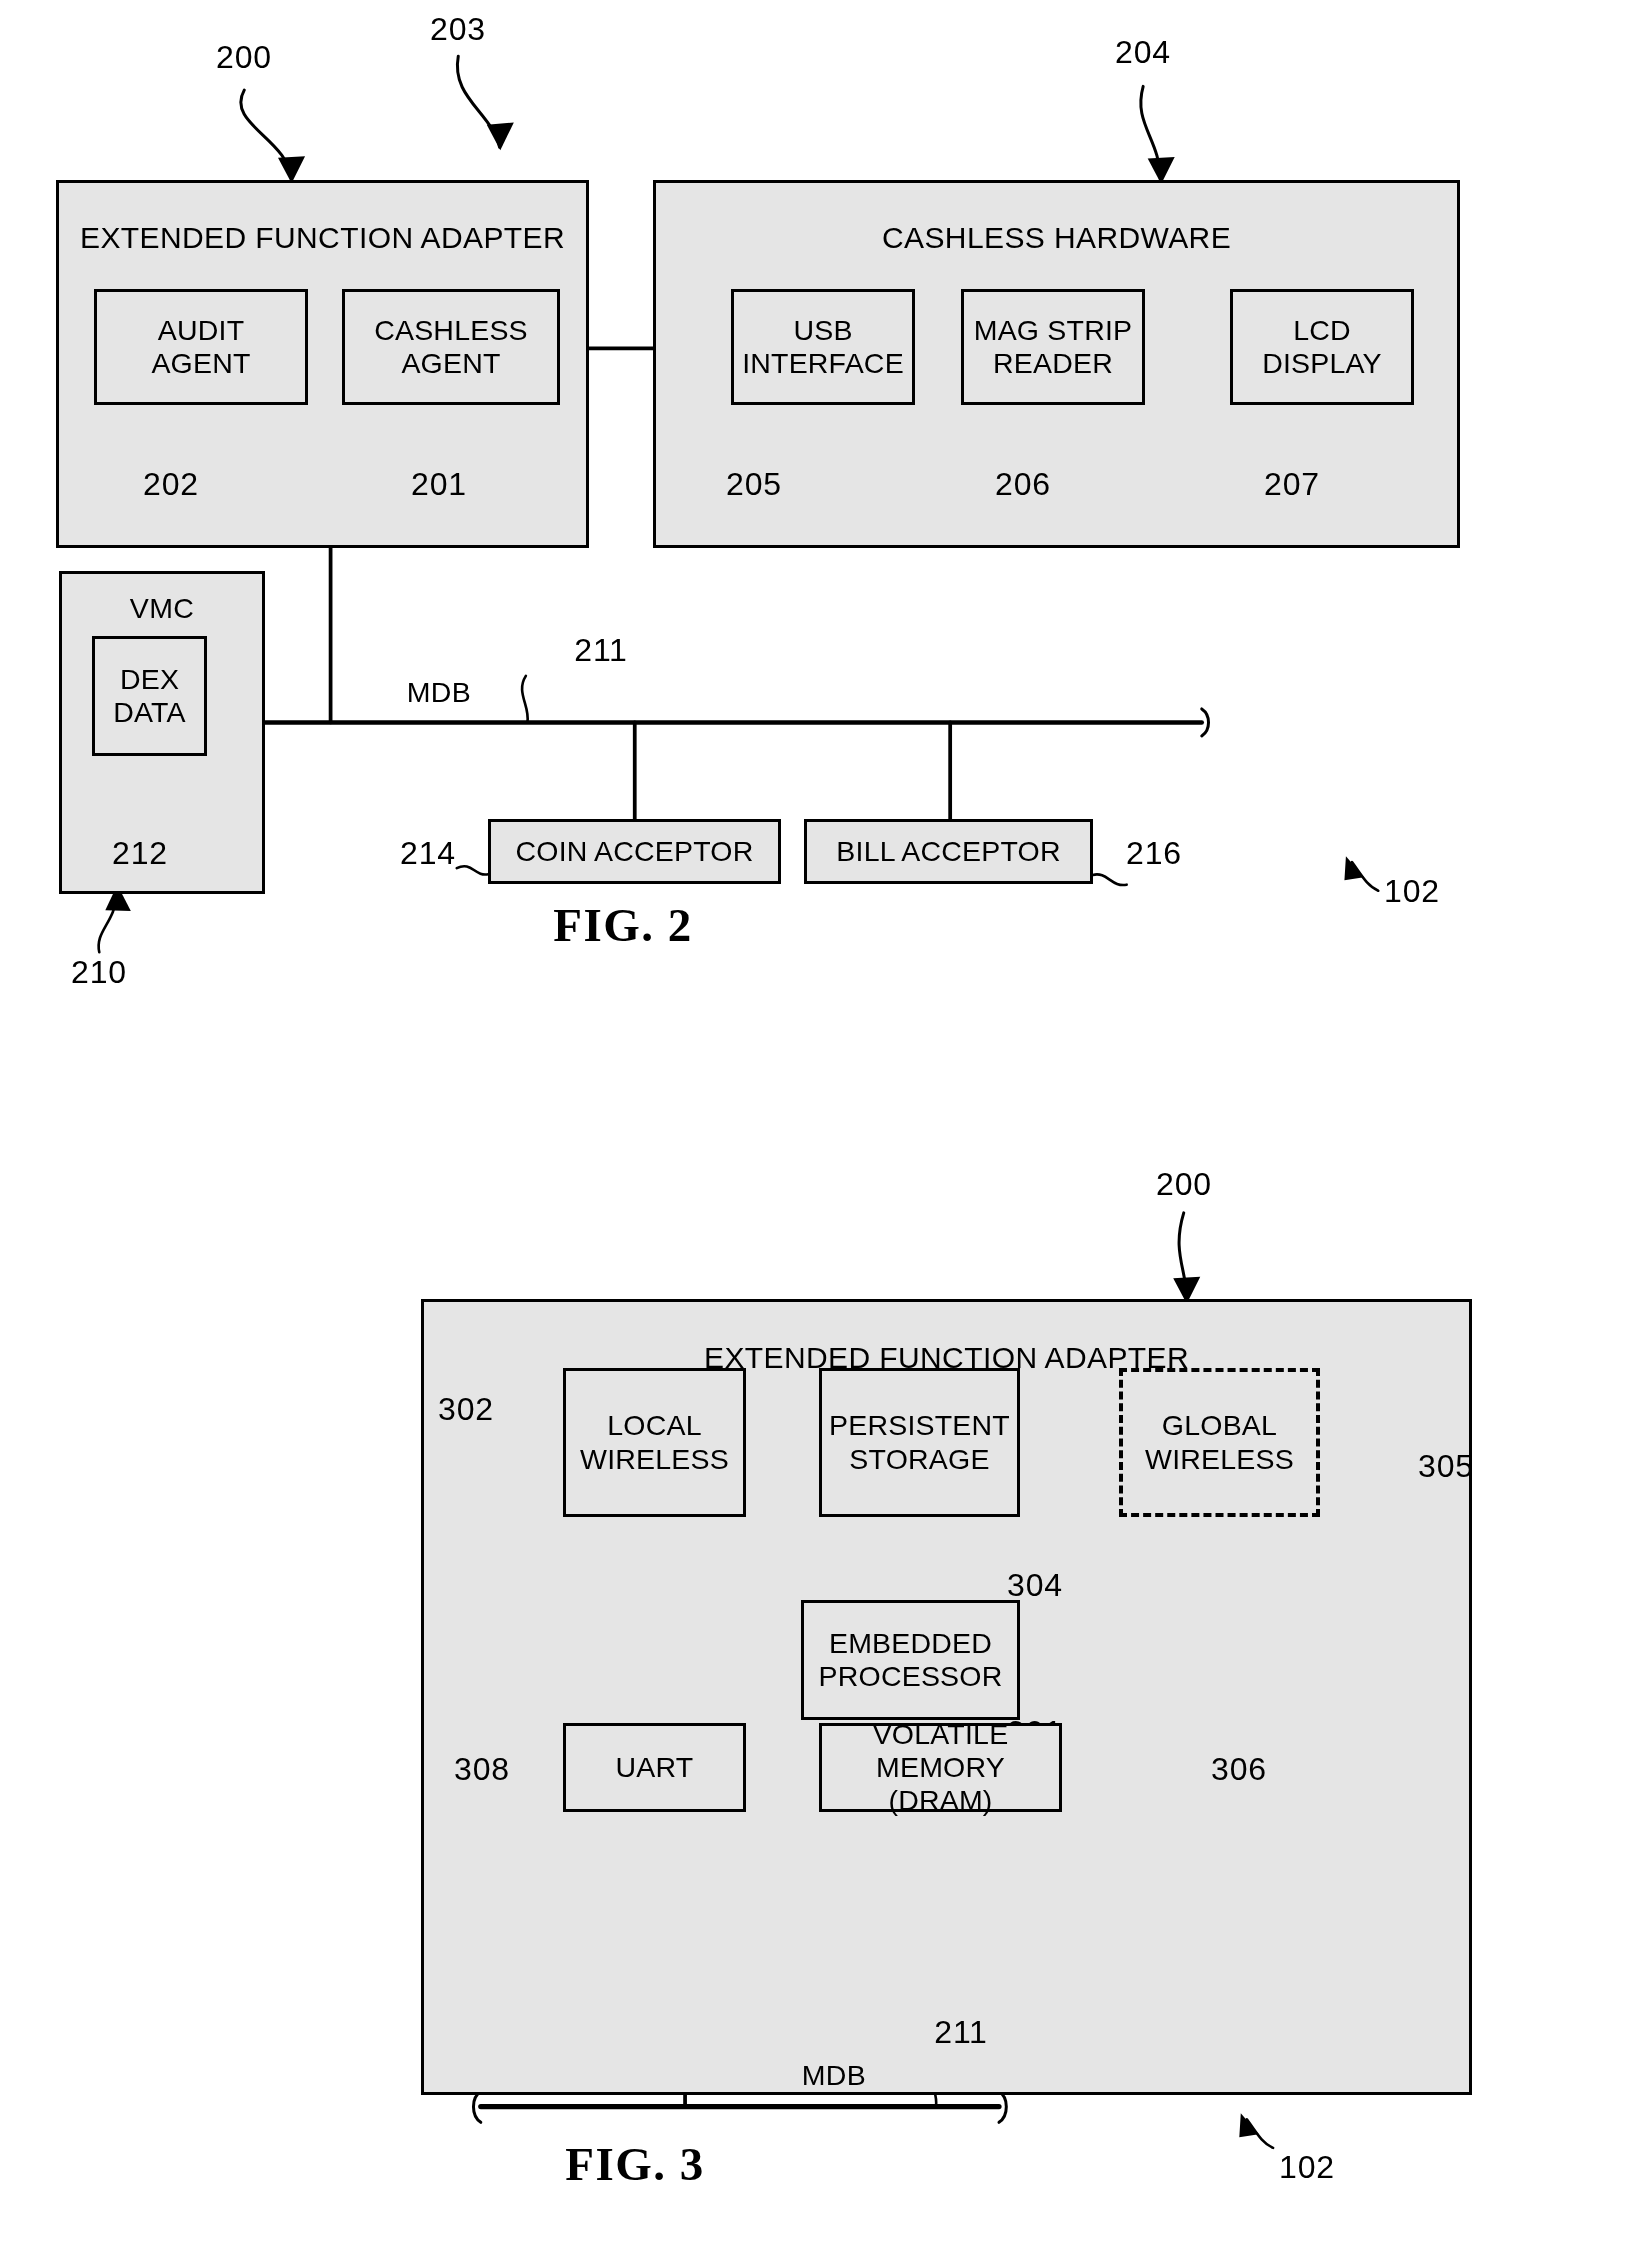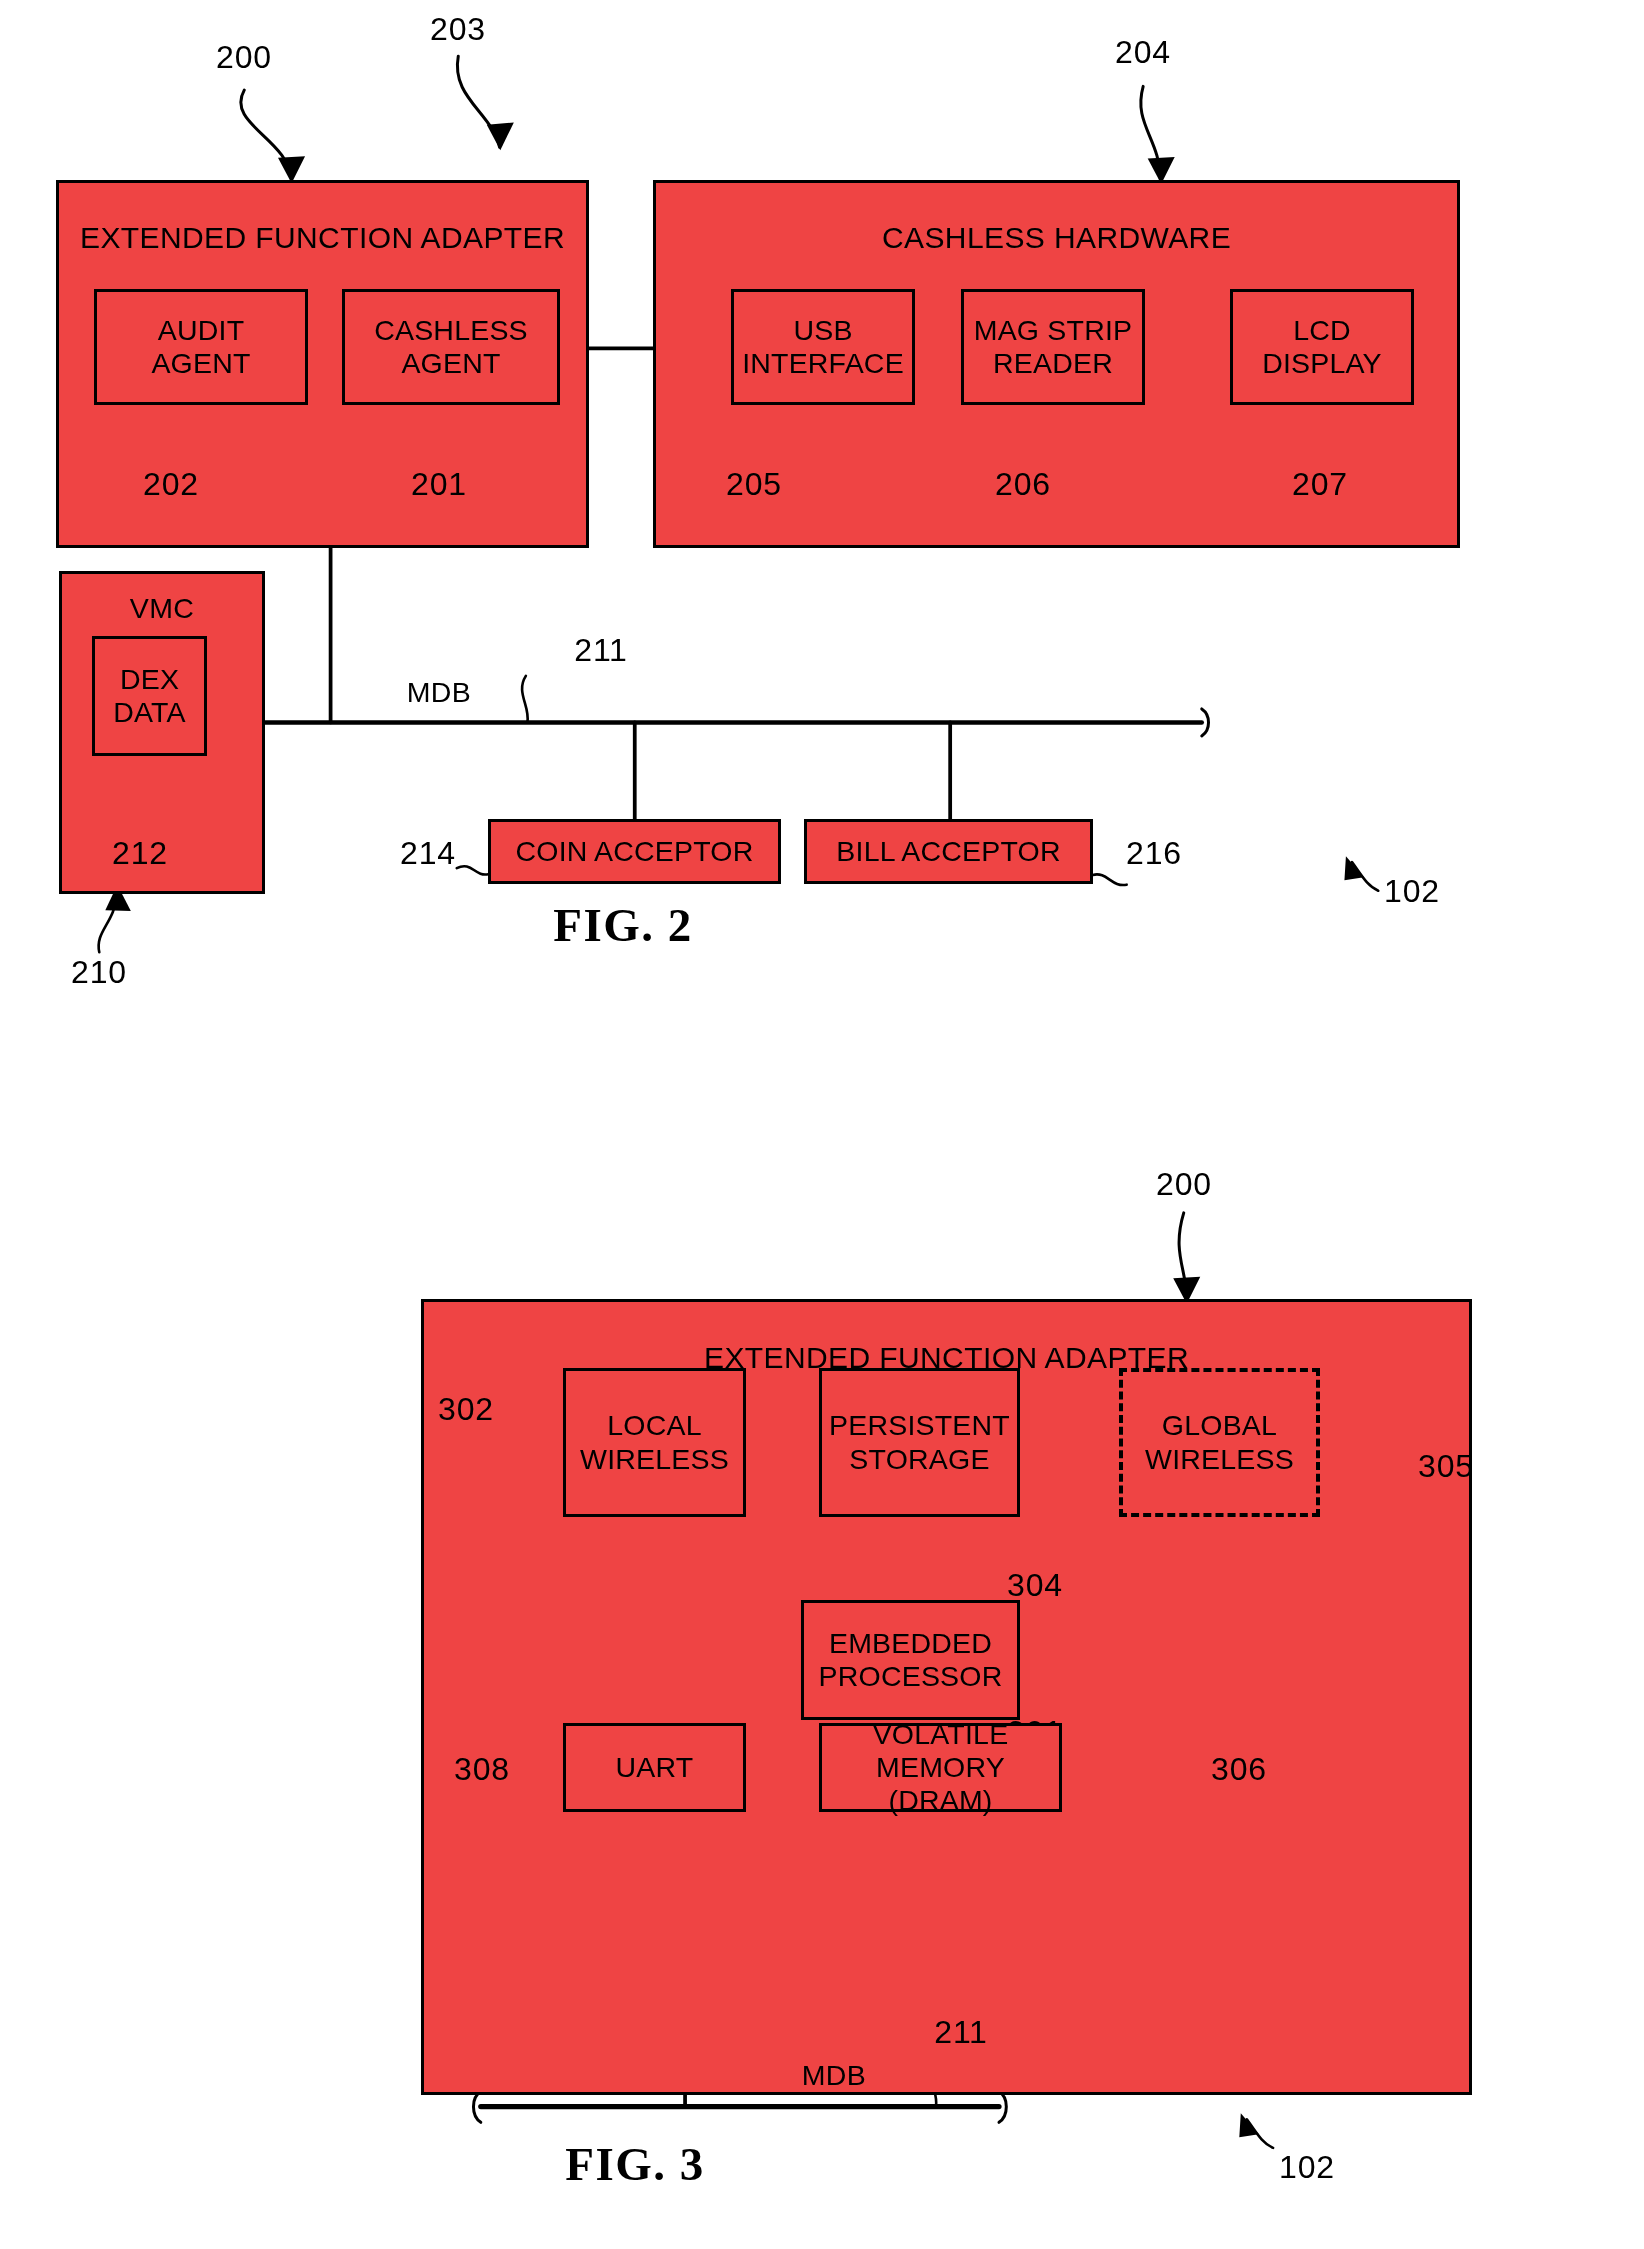--- a/index.html
+++ b/index.html
@@ -5,21 +5,21 @@
   html,body{margin:0;padding:0;background:#fff;}
   body{
     width:1645px;height:2250px;position:relative;overflow:hidden;
     font-family:"Liberation Sans", sans-serif;color:#000;
   }
   #sheet{position:absolute;inset:0;}
   svg.layer{position:absolute;left:0;top:0;width:1645px;height:2250px;overflow:visible;}
 
   
   .box{
-    position:absolute;box-sizing:border-box;background:#ef4444;
+    position:absolute;box-sizing:border-box;background:#e5e5e5;
     border:3px solid #000;
     display:flex;align-items:center;justify-content:center;
     text-align:center;line-height:1.16;
   }
   .box.outer{border-width:3.8px;align-items:flex-start;}
   .box.dashed{border-style:dashed;border-width:4.5px;}
   .box .lbl{display:block;padding:0 4.5px;}
 
   
   .txt{position:absolute;white-space:nowrap;}
@@ -165,21 +165,21 @@
     </span>
   </div>
   <div class="txt ref ctr" style="left:1023px;top:466px;">206</div>
 
   <div class="box" style="left:1230px;top:289px;width:184px;height:116px;">
     <span class="lbl inner-t">
       <span>LCD</span><br>
       <span>DISPLAY</span>
     </span>
   </div>
-  <div class="txt ref ctr" style="left:1292px;top:466px;margin-left:28px;">207</div>
+  <div class="txt ref ctr" style="left:1292px;top:466px;">207</div>
 
   <div class="box outer" style="left:59px;top:571px;width:206px;height:323px;">
     <span class="lbl title" style="margin-top:18px;font-size:28.5px;">VMC</span>
   </div>
   <div class="box" style="left:92px;top:636px;width:115px;height:120px;">
     <span class="lbl inner-t">
       <span>DEX</span><br>
       <span>DATA</span>
     </span>
   </div>

